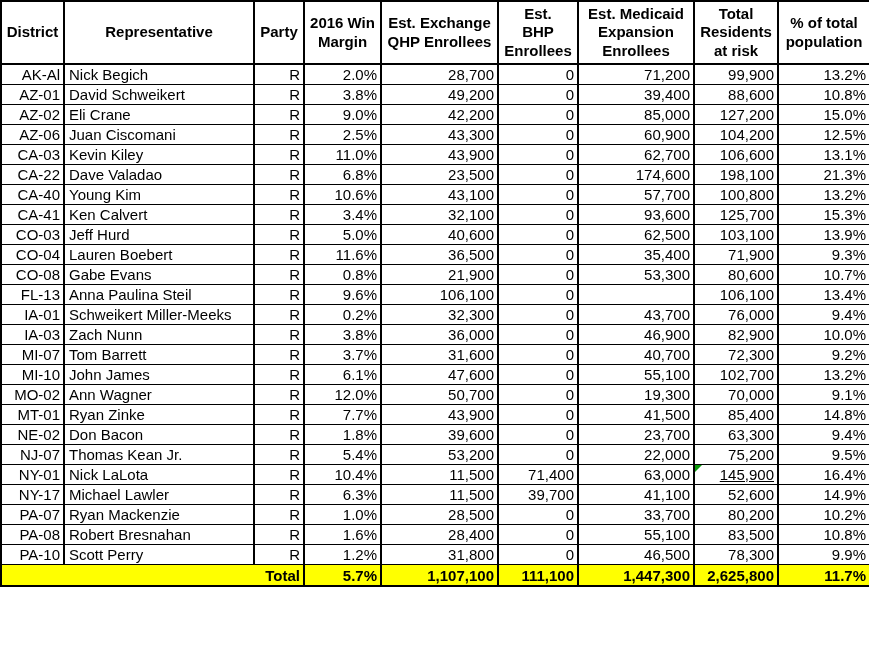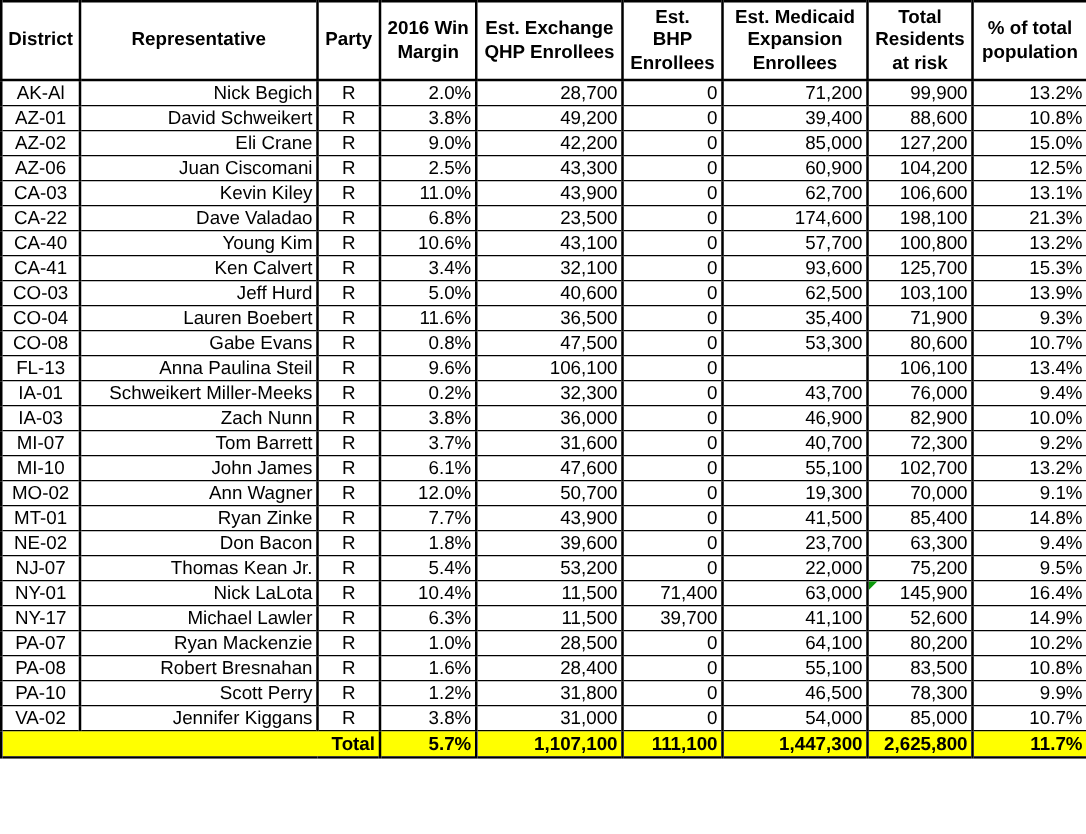--- a/index.html
+++ b/index.html
@@ -32,30 +32,30 @@
     height: 61px;
     white-space: pre-line;
     line-height: 1.22;
     border-bottom: 2px solid #000000;
     padding: 0 2px;
   }
   tbody td {
     height: 19px;
     vertical-align: middle;
   }
-  td.al-l { text-align: right; padding-left: 4px; }
-  td.al-c { text-align: center; }
+  td.al-l { text-align: left; padding-left: 4px; }
+  td.al-c { text-align: right; }
   td.al-r { text-align: right; }
   tfoot td {
     background: #FFFF00;
     font-weight: bold;
     height: 20px;
     vertical-align: middle;
   }
-  td.has-flag { position: relative; }
+  td.has-flag { position: relative; text-decoration: underline; }
   .corner-flag {
     position: absolute;
     top: 0;
     left: 0;
     width: 0;
     height: 0;
     border-top: 7px solid #0a9a0a;
     border-right: 7px solid transparent;
   }
 </style>
@@ -206,21 +206,21 @@
           <td class="al-r">0</td>
           <td class="al-r">35,400</td>
           <td class="al-r">71,900</td>
           <td class="al-r">9.3%</td>
         </tr>
         <tr>
           <td class="al-c">CO-08</td>
           <td class="al-l">Gabe Evans</td>
           <td class="al-c">R</td>
           <td class="al-r">0.8%</td>
-          <td class="al-r">47,500</td>
+          <td class="al-r">21,900</td>
           <td class="al-r">0</td>
           <td class="al-r">53,300</td>
           <td class="al-r">80,600</td>
           <td class="al-r">10.7%</td>
         </tr>
         <tr>
           <td class="al-c">FL-13</td>
           <td class="al-l">Anna Paulina Steil</td>
           <td class="al-c">R</td>
           <td class="al-r">9.6%</td>
@@ -340,21 +340,21 @@
           <td class="al-r">52,600</td>
           <td class="al-r">14.9%</td>
         </tr>
         <tr>
           <td class="al-c">PA-07</td>
           <td class="al-l">Ryan Mackenzie</td>
           <td class="al-c">R</td>
           <td class="al-r">1.0%</td>
           <td class="al-r">28,500</td>
           <td class="al-r">0</td>
-          <td class="al-r">64,100</td>
+          <td class="al-r">33,700</td>
           <td class="al-r">80,200</td>
           <td class="al-r">10.2%</td>
         </tr>
         <tr>
           <td class="al-c">PA-08</td>
           <td class="al-l">Robert Bresnahan</td>
           <td class="al-c">R</td>
           <td class="al-r">1.6%</td>
           <td class="al-r">28,400</td>
           <td class="al-r">0</td>
@@ -365,31 +365,20 @@
         <tr>
           <td class="al-c">PA-10</td>
           <td class="al-l">Scott Perry</td>
           <td class="al-c">R</td>
           <td class="al-r">1.2%</td>
           <td class="al-r">31,800</td>
           <td class="al-r">0</td>
           <td class="al-r">46,500</td>
           <td class="al-r">78,300</td>
           <td class="al-r">9.9%</td>
-        </tr>
-        <tr>
-          <td class="al-c">VA-02</td>
-          <td class="al-l">Jennifer Kiggans</td>
-          <td class="al-c">R</td>
-          <td class="al-r">3.8%</td>
-          <td class="al-r">31,000</td>
-          <td class="al-r">0</td>
-          <td class="al-r">54,000</td>
-          <td class="al-r">85,000</td>
-          <td class="al-r">10.7%</td>
         </tr>
       </tbody>
     <tfoot>
       <tr>
         <td colspan="3" class="al-r">Total</td>
         <td class="al-r">5.7%</td>
         <td class="al-r">1,107,100</td>
         <td class="al-r">111,100</td>
         <td class="al-r">1,447,300</td>
         <td class="al-r">2,625,800</td>

